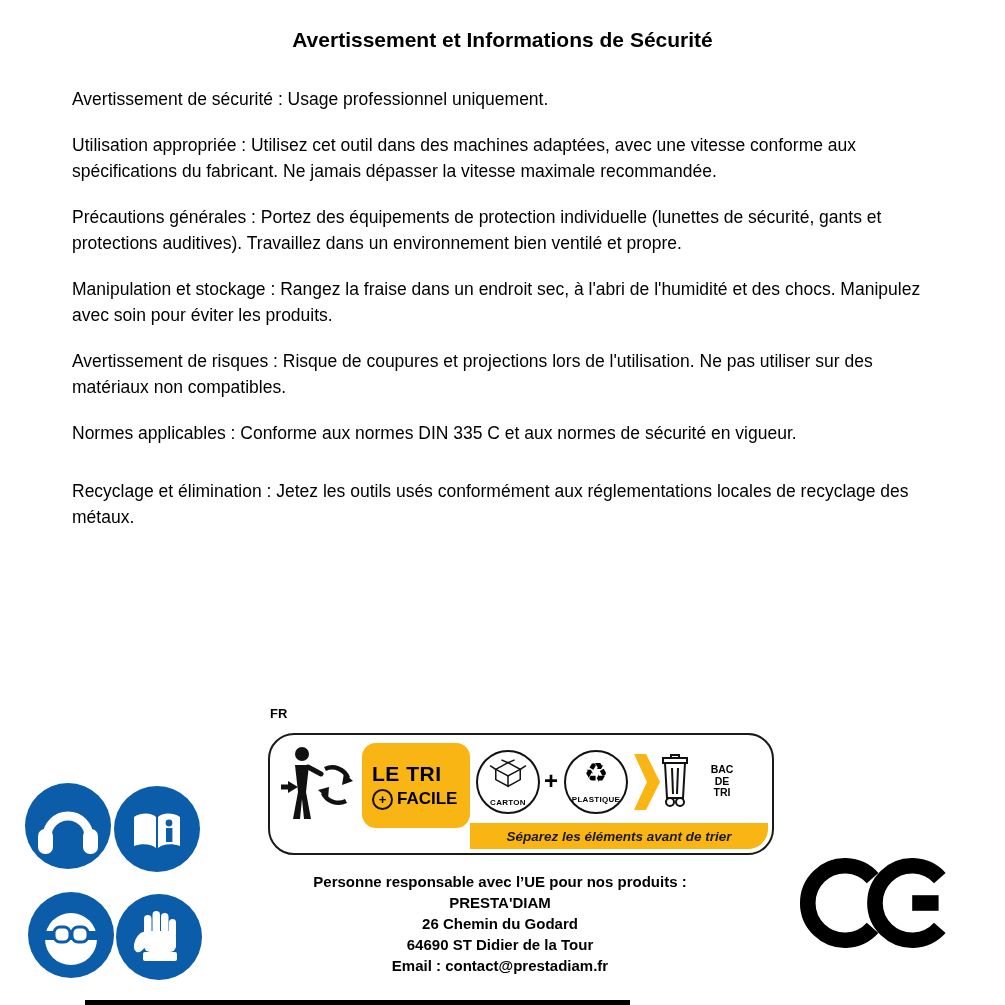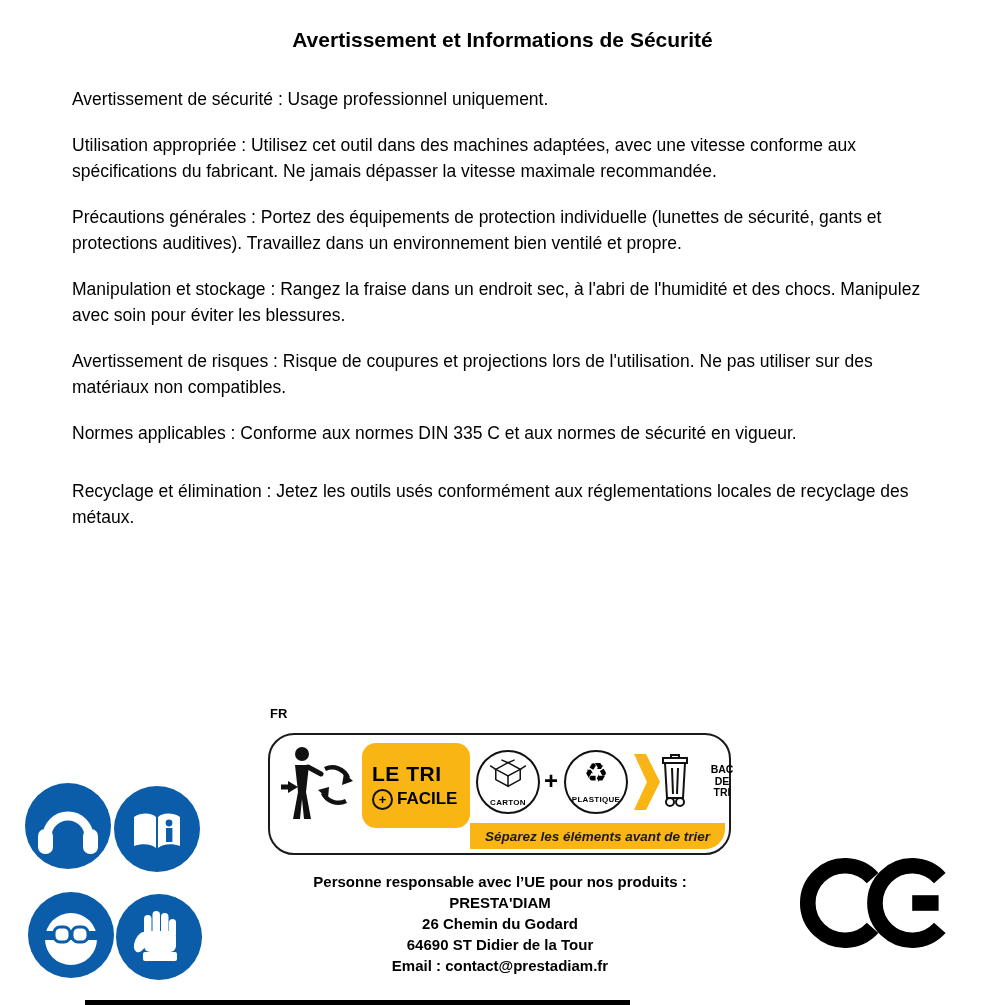--- a/index.html
+++ b/index.html
@@ -8,21 +8,21 @@
 
   .title{position:absolute;top:28px;left:0;width:100%;text-align:center;
          font-size:21px;font-weight:bold;margin:0;}
 
   .doc{position:absolute;top:86px;left:72px;width:866px;font-size:17.5px;line-height:26px;}
   .doc p{margin:0 0 20px;}
   .doc p.extra-gap{margin-top:32px;}
 
   
   .fr-label{position:absolute;left:270px;top:706px;font-size:13px;font-weight:bold;}
-  .badge{position:absolute;left:268px;top:733px;width:463px;height:122px;background:#fff;
+  .badge{position:absolute;left:268px;top:733px;width:506px;height:122px;background:#fff;
          border:2.5px solid #1a1a1a;border-radius:26px;box-sizing:border-box;}
   .triman{position:absolute;left:10px;top:8px;width:78px;height:84px;}
   .letri{position:absolute;left:92px;top:8px;width:108px;height:85px;
          background:var(--badge_yellow,#F9B513);border-radius:14px;
          display:flex;flex-direction:column;justify-content:center;align-items:flex-start;
          padding-left:10px;box-sizing:border-box;}
   .letri-line1{font-size:21px;font-weight:bold;letter-spacing:.5px;}
   .letri-line2{display:flex;align-items:center;margin-top:3px;font-size:17px;font-weight:bold;}
   .plus-circle{display:inline-flex;width:17px;height:17px;border:2.2px solid #111;border-radius:50%;
          align-items:center;justify-content:center;font-size:13px;font-weight:bold;margin-right:4px;}
@@ -66,21 +66,21 @@
 <body>
 
 <div class="page">
 
   <h1 class="title">Avertissement et Informations de Sécurité</h1>
 
   <div class="doc">
     <p>Avertissement de sécurité : Usage professionnel uniquement.</p>
     <p>Utilisation appropriée : Utilisez cet outil dans des machines adaptées, avec une vitesse conforme aux spécifications du fabricant. Ne jamais dépasser la vitesse maximale recommandée.</p>
     <p>Précautions générales : Portez des équipements de protection individuelle (lunettes de sécurité, gants et protections auditives). Travaillez dans un environnement bien ventilé et propre.</p>
-    <p>Manipulation et stockage : Rangez la fraise dans un endroit sec, à l'abri de l'humidité et des chocs. Manipulez avec soin pour éviter les blessures.</p>
+    <p>Manipulation et stockage : Rangez la fraise dans un endroit sec, à l'abri de l'humidité et des chocs. Manipulez avec soin pour éviter les produits.</p>
     <p>Avertissement de risques : Risque de coupures et projections lors de l'utilisation. Ne pas utiliser sur des matériaux non compatibles.</p>
     <p>Normes applicables : Conforme aux normes DIN 335 C et aux normes de sécurité en vigueur.</p>
     <p class="extra-gap">Recyclage et élimination : Jetez les outils usés conformément aux réglementations locales de recyclage des métaux.</p>
   </div>
 
   <div class="fr-label">FR</div>
 
   <div class="badge">
 
     <svg class="triman" viewBox="0 0 78 84">

